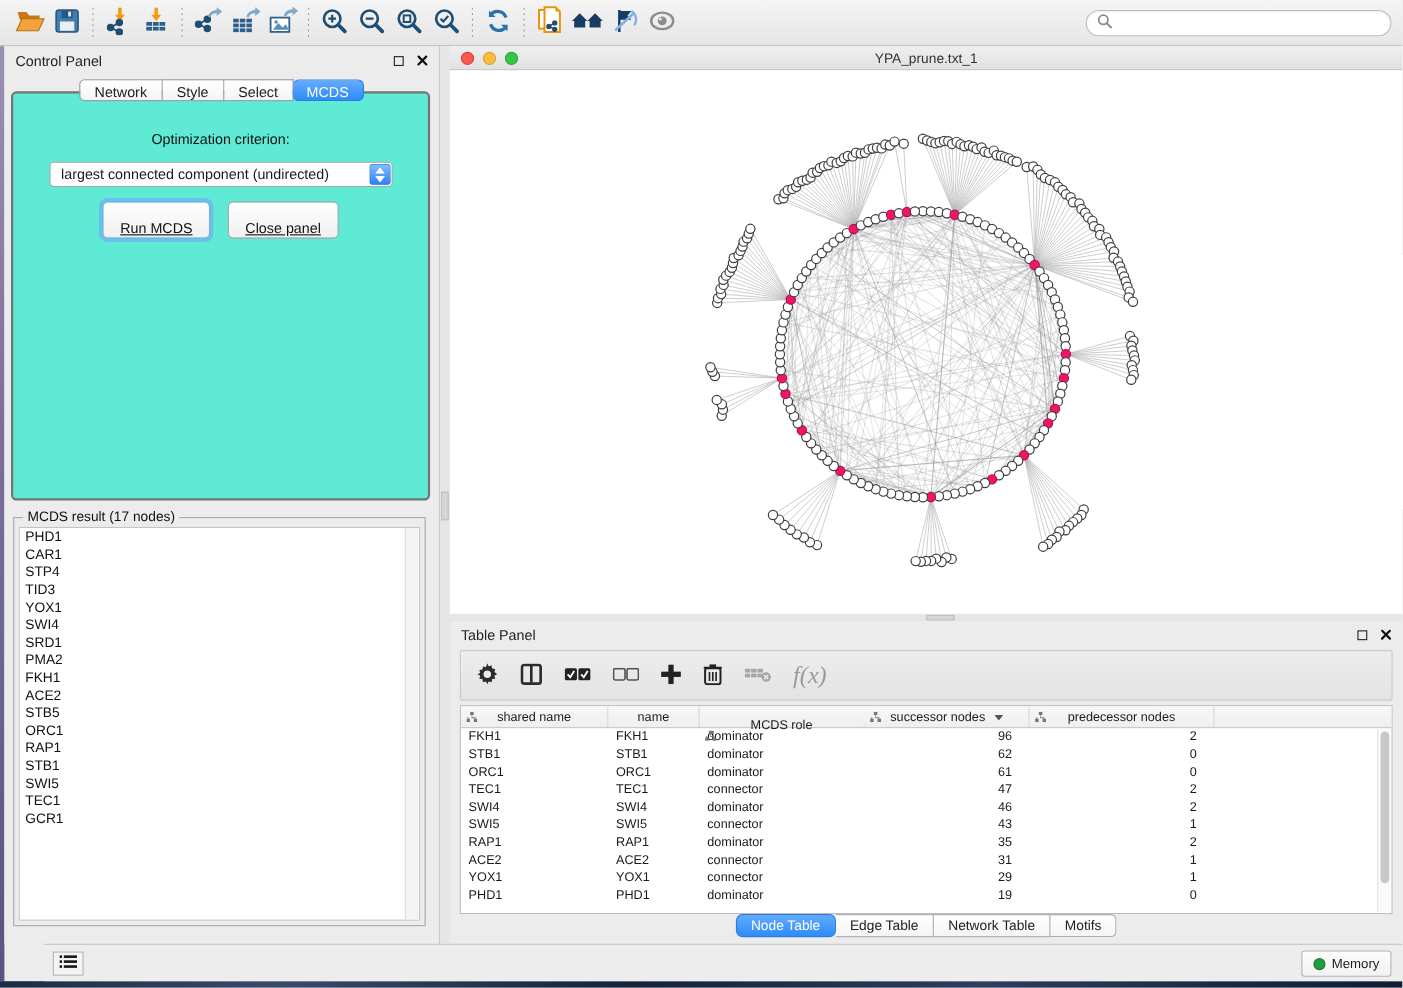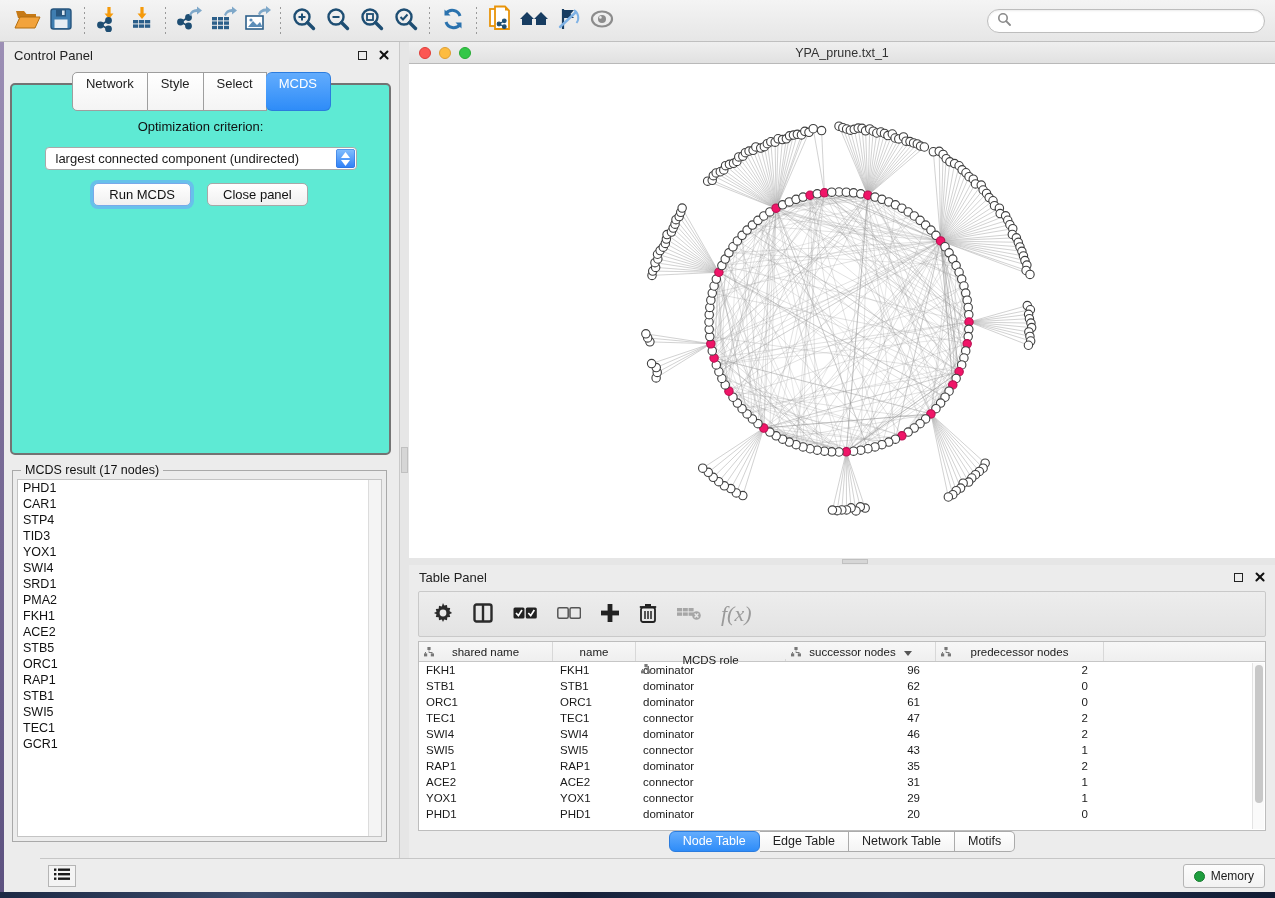--- a/index.html
+++ b/index.html
@@ -33,39 +33,39 @@
   .panel-title { font-size:13px; color:#222; }
   .panel-head .spacer { flex:1; }
   .float-box { width:9px; height:9px; border:1.5px solid #222; margin-right:12px; cursor:pointer; }
   .close-x { width:10px; height:10px; position:relative; cursor:pointer; }
   .close-x:before,.close-x:after { content:""; position:absolute; left:-1px; top:4px; width:12px; height:2.2px;
                                    background:#111; border-radius:1px; }
   .close-x:before { transform:rotate(45deg);} .close-x:after { transform:rotate(-45deg);}
 
   .cp-tabs { position:absolute; left:0; right:0; top:30px; display:flex; justify-content:center; z-index:2; }
   .seg-tab { background:linear-gradient(#FFFFFF,#F4F4F4); border:1px solid #9E9E9E; border-left:none;
-             font-size:13px; padding:3px 13px 19px; color:#222; cursor:pointer; }
+             font-size:13px; padding:3px 13px 0; color:#222; cursor:pointer; }
   .seg-tab:first-child { border-left:1px solid #9E9E9E; border-radius:5px 0 0 5px; }
   .seg-tab:last-child { border-radius:0 5px 5px 0; }
   .seg-tab.active { background:linear-gradient(#62ACFD,#2E8CF8); color:#fff; border-color:#2B7CDE;
                     border-radius:6px; margin-left:-1px; }
 
   .cp-inner { position:absolute; left:6px; right:8px; top:41px; height:372px;
               background:#5eead4; border:2px solid #737373; border-radius:5px; }
   .opt-label { text-align:center; margin-top:34px; font-size:13px; color:#111; }
   .mac-select { position:relative; width:312px; height:23px; margin:13px auto 0; background:#fff;
                 border:1px solid #A9A9A9; border-radius:4px; display:flex; align-items:center;
                 padding:0 26px 0 10px; font-size:13px; cursor:pointer; }
   .sel-stepper { position:absolute; right:1px; top:1px; width:19px; height:19px; border-radius:3px;
                  background:linear-gradient(#83C0FE,#2E7EF6); display:flex; flex-direction:column;
                  align-items:center; justify-content:center; gap:2px; box-shadow:inset 0 0 0 .5px #2a6fd8; }
   .btn-row { display:flex; justify-content:center; gap:16px; margin-top:13px; }
-  .mac-btn { height:23px; padding:3px 15px; background:linear-gradient(#FFFFFF,#F0F0F0);
+  .mac-btn { height:23px; padding:16px 15px; background:linear-gradient(#FFFFFF,#F0F0F0);
              border:1px solid #A8A8A8; border-radius:5px; font-size:13px; color:#111;
-             font-family:"Liberation Sans",sans-serif; cursor:pointer; }
+             font-family:"Liberation Sans",sans-serif; cursor:pointer;text-decoration:underline; }
   .mac-btn.focused { box-shadow:0 0 0 3px rgba(110,165,250,.6); border-color:#79A9EA; }
 
   .groupbox { position:absolute; left:8px; right:12px; top:428px; height:372px;
               border:1px solid #A9A9A9; background:#ECECEC; }
   .groupbox-title { position:absolute; top:-8px; left:8px; background:#ECECEC; padding:0 4px;
                     font-size:12.5px; color:#111;text-align:center; }
   .mcds-list { position:absolute; left:4px; right:4px; top:8px; bottom:4px; background:#fff;
                border:1px solid #C4C4C4; overflow:hidden; font-size:12.5px; }
   .mcds-list .scrolltrack { position:absolute; right:0; top:0; bottom:0; width:13px;
                background:#F4F4F4; border-left:1px solid #DCDCDC; }
@@ -1296,21 +1296,21 @@
           <div class="td" style="width: 134px;">YOX1</div>
           <div class="td" style="width: 83px;">YOX1</div>
           <div class="td" style="width: 150px;">connector</div>
           <div class="td num" style="width: 150px;">29</div>
           <div class="td num" style="width: 168px;">1</div>
         </div>
         <div class="trow">
           <div class="td" style="width: 134px;">PHD1</div>
           <div class="td" style="width: 83px;">PHD1</div>
           <div class="td" style="width: 150px;">dominator</div>
-          <div class="td num" style="width: 150px;">20</div>
+          <div class="td num" style="width: 150px;">19</div>
           <div class="td num" style="width: 168px;">0</div>
         </div>
       </div>
     <div class="tscroll">
         <div class="thumb"></div>
       </div>
   </div>
   <div class="table-tabs">
       <div class="tt active">Node Table</div>
       <div class="tt">Edge Table</div>

